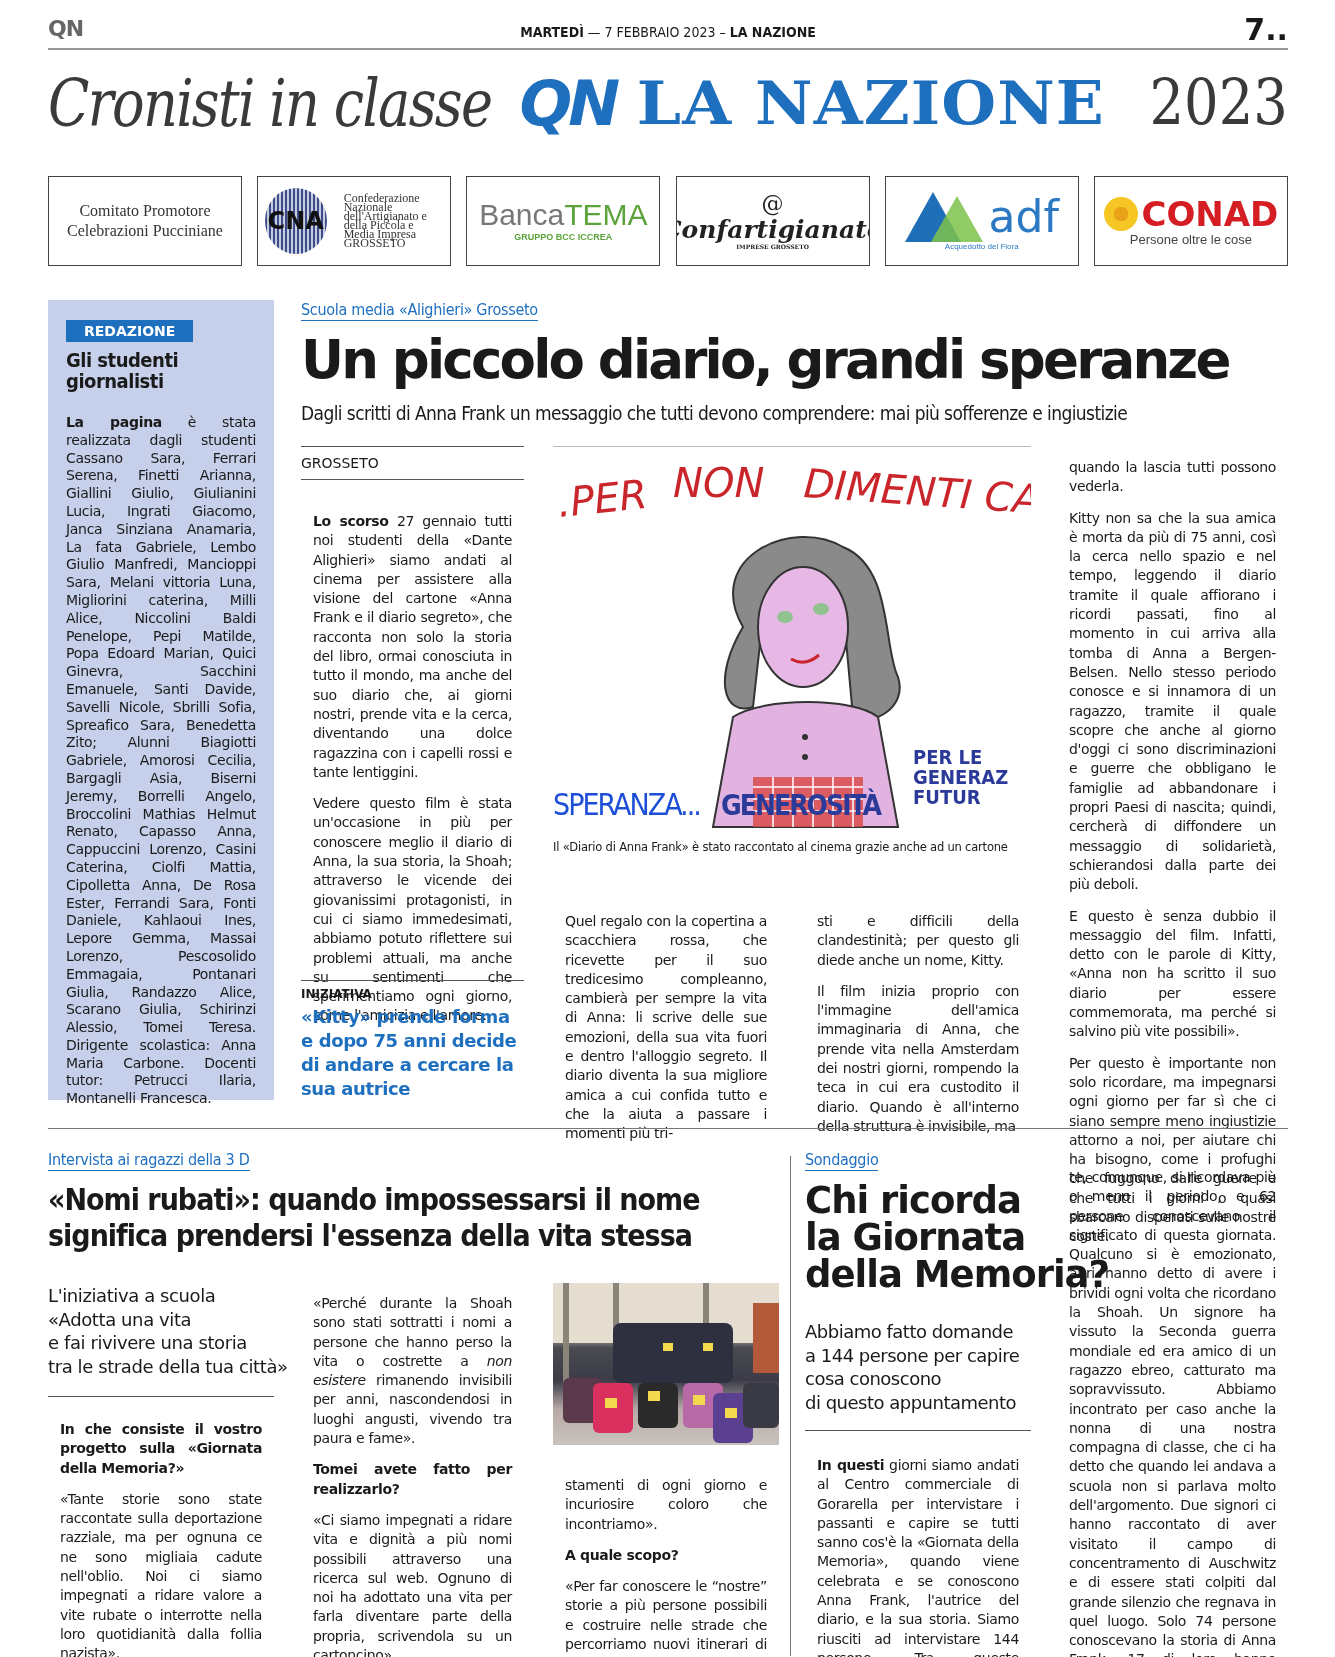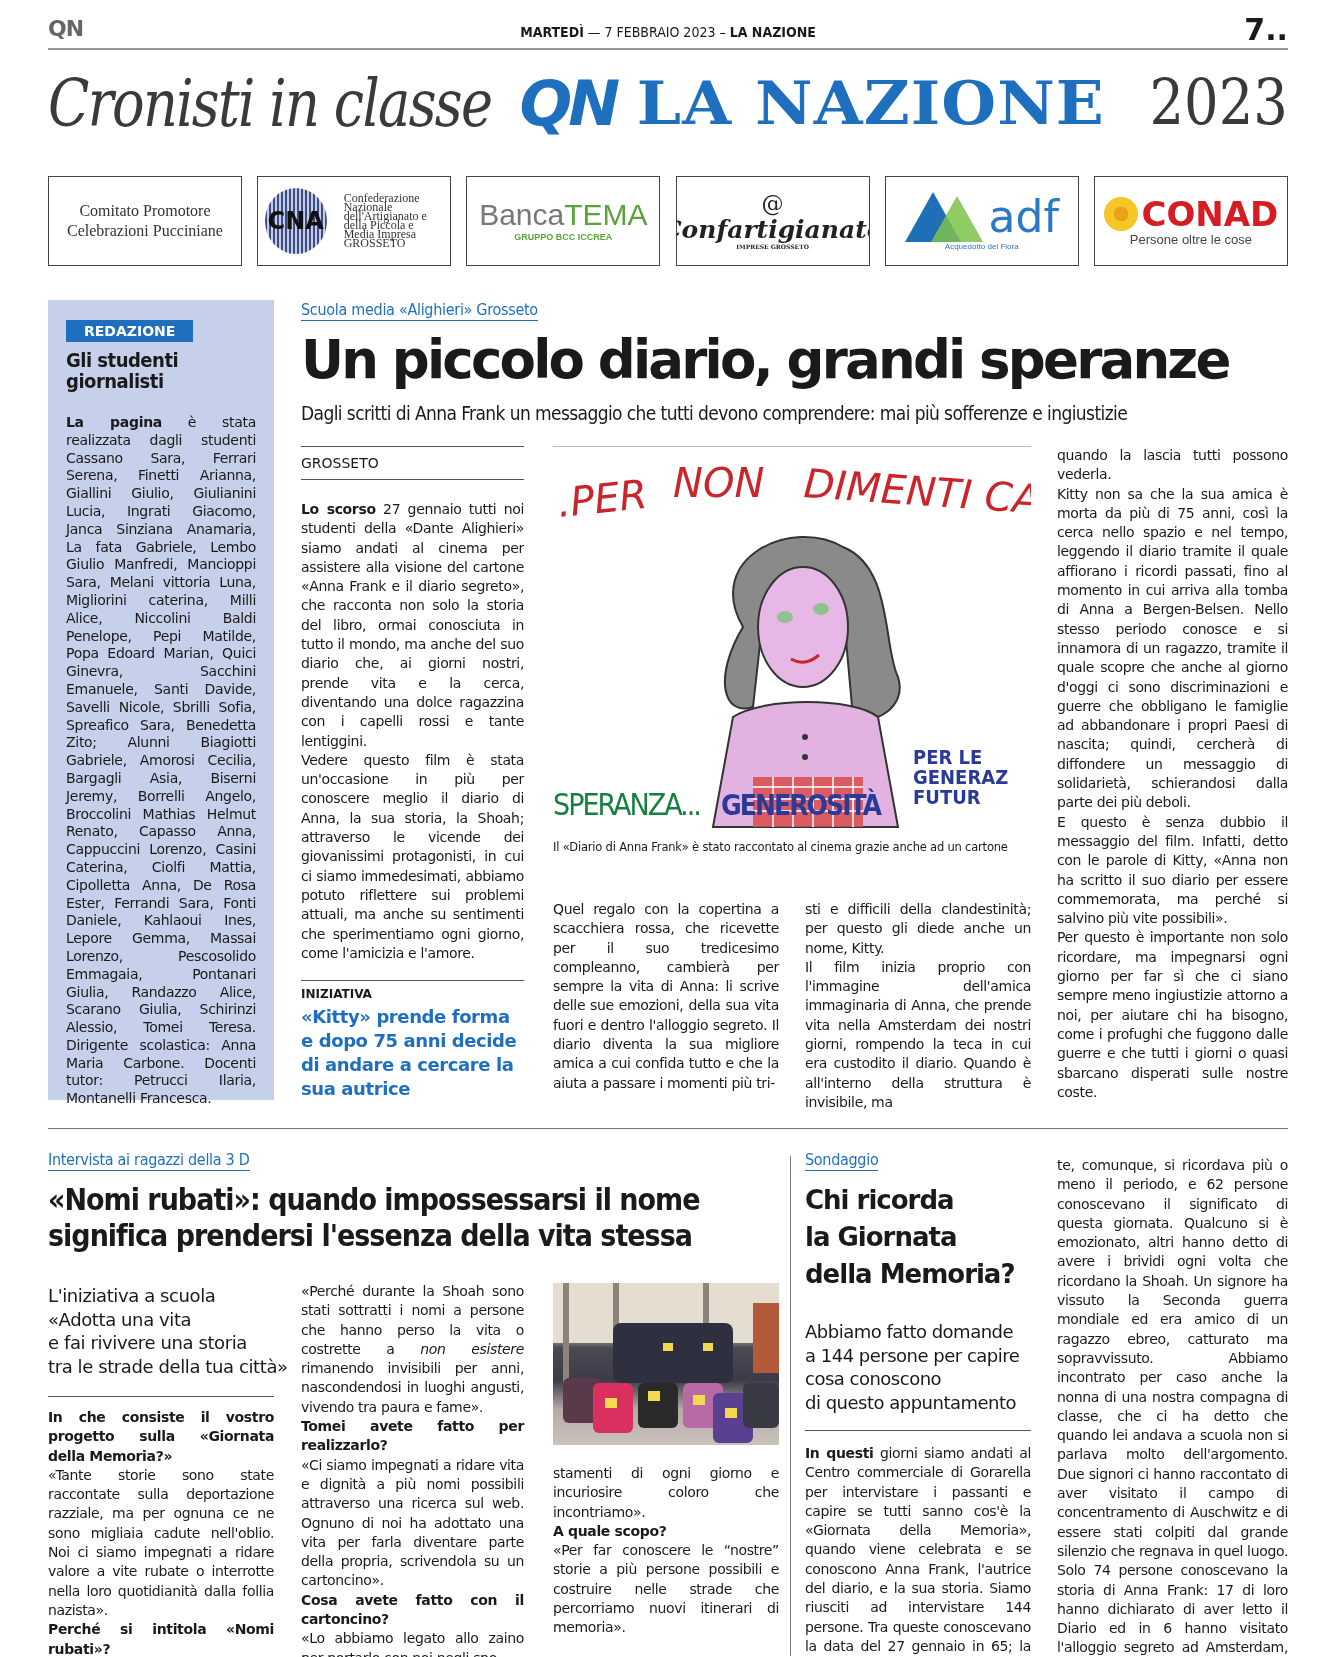--- a/index.html
+++ b/index.html
@@ -41,34 +41,34 @@
 .badge{display:inline-block;background:#1f6fbf;color:#fff;font-weight:900;font-size:14px;padding:3px 18px;font-family:"DejaVu Sans",sans-serif}
 .side-title{font-family:"DejaVu Sans Condensed","DejaVu Sans",sans-serif;font-weight:bold;font-size:20px;line-height:21px;margin-top:8px;letter-spacing:-.5px}
 .side-body{margin-top:22px;font-size:14px;line-height:17.8px;text-align:justify;font-family:"DejaVu Sans",sans-serif;letter-spacing:-.3px}
 .side-body b{font-weight:900}
 
 .kicker{font-family:"DejaVu Sans Condensed","DejaVu Sans",sans-serif;color:#1f6fbf;font-size:16px;border-bottom:1.5px solid #1f6fbf;display:inline-block;padding-bottom:1px;letter-spacing:-.3px}
 .h1{left:301px;top:330px;font-family:"DejaVu Sans",sans-serif;font-weight:900;font-size:53px;letter-spacing:-2.8px;line-height:60px;white-space:nowrap}
 .deck{left:301px;top:402px;font-family:"DejaVu Sans Condensed","DejaVu Sans",sans-serif;font-size:19px;letter-spacing:-.6px;white-space:nowrap}
 .col{font-family:"DejaVu Sans",sans-serif;font-size:14px;line-height:19.3px;text-align:justify;letter-spacing:-.35px}
 .col b{font-weight:900}
-.col p{margin:0}
+.col p{margin:12px}
 .dateline2{left:301px;top:446px;width:223px;border-top:1.5px solid #555;border-bottom:1.5px solid #555;padding:8px 0 8px;font-size:14px;font-family:"DejaVu Sans",sans-serif}
 .rule{height:0;border-top:1.5px solid #555}
 .iniz-label{font-weight:900;font-size:12px;font-family:"DejaVu Sans",sans-serif;margin-top:6px}
 .iniz-title{font-weight:900;font-size:18px;line-height:24px;color:#1f6fbf;font-family:"DejaVu Sans",sans-serif;letter-spacing:-.4px;margin-top:4px}
 .drawing{left:553px;top:446px;width:478px;height:386px;border-top:1.5px solid #bbb;background:#fff;overflow:hidden}
 .caption{left:553px;top:840px;font-size:11.5px;font-family:"DejaVu Sans",sans-serif;white-space:nowrap;letter-spacing:-.2px}
 
 .hr-mid{left:48px;top:1128px;width:1240px;border-top:1.5px solid #777}
 .h2{left:48px;top:1182px;font-family:"DejaVu Sans Condensed","DejaVu Sans",sans-serif;font-weight:900;font-size:30px;line-height:36px;letter-spacing:-1px;white-space:nowrap}
 .sub2{left:48px;top:1284px;font-family:"DejaVu Sans",sans-serif;font-size:18px;line-height:23.5px;letter-spacing:-.4px;white-space:nowrap}
 .vline{left:790px;top:1156px;height:500px;border-left:1.5px solid #777}
 .photo{left:553px;top:1283px;width:226px;height:162px;background:linear-gradient(180deg,#d9d3c4 0%,#cfc7b4 30%,#4a4a52 40%,#3b3c48 60%,#b8a9a7 78%,#c9c3bd 100%);position:absolute;overflow:hidden}
-.h3{left:805px;top:1182px;font-family:"DejaVu Sans",sans-serif;font-weight:900;font-size:26px;line-height:37px;letter-spacing:-1px}
+.h3{left:805px;top:1182px;font-family:"DejaVu Sans",sans-serif;font-weight:900;font-size:37px;line-height:37px;letter-spacing:-1px}
 .sub3{left:805px;top:1320px;font-family:"DejaVu Sans",sans-serif;font-size:18px;line-height:23.5px;letter-spacing:-.5px;white-space:nowrap}
 </style>
 </head>
 <body>
 
 <div class="abs topbar">
   <div class="abs qn-small">QN</div>
   <div class="abs dateline">
     <b>MARTEDÌ</b>
     <span>— 7 FEBBRAIO 2023 –</span>
@@ -152,21 +152,21 @@
     <ellipse cx="250" cy="180" rx="45" ry="60" fill="#e7b8e6" stroke="#333" stroke-width="2"></ellipse>
     <ellipse cx="232" cy="170" rx="8" ry="6" fill="#8fc28f"></ellipse>
     <ellipse cx="268" cy="162" rx="8" ry="6" fill="#8fc28f"></ellipse>
     <path d="M238 212 Q252 220 266 208" stroke="#c9252b" stroke-width="3" fill="none"></path>
     <path d="M160 380 L180 270 C210 250 300 250 325 270 L345 380Z" fill="#e2b3e0" stroke="#333" stroke-width="2"></path>
     <circle cx="252" cy="290" r="3" fill="#333"></circle>
       <circle cx="252" cy="310" r="3" fill="#333"></circle>
     <rect x="200" y="330" width="110" height="50" fill="#d94b4b" opacity=".85"></rect>
     <path d="M200 340 H310 M200 352 H310 M200 364 H310 M220 330 V380 M240 330 V380 M260 330 V380 M280 330 V380 M300 330 V380" stroke="#fff" stroke-width="1.5"></path>
   </svg>
-  <div class="abs" style="left:0;top:340px;font-size:30px;color:#15803d;font-family:'DejaVu Sans Condensed','DejaVu Sans',sans-serif;letter-spacing:-2px">SPERANZA...</div>
+  <div class="abs" style="left:0;top:340px;font-size:30px;color:#1d4ed8;font-family:'DejaVu Sans Condensed','DejaVu Sans',sans-serif;letter-spacing:-2px">SPERANZA...</div>
   <div class="abs" style="left:168px;top:342px;font-size:28px;color:#2b3a99;font-weight:bold;font-family:'DejaVu Sans Condensed','DejaVu Sans',sans-serif;letter-spacing:-2px">GENEROSITÀ</div>
   <div class="abs" style="left:360px;top:300px;width:110px;font-size:20px;color:#2b3a99;font-weight:bold;line-height:20px;font-family:'DejaVu Sans Condensed','DejaVu Sans',sans-serif">PER LE GENERAZ FUTUR</div>
 </div>
 <div class="abs caption">Il «Diario di Anna Frank» è stato raccontato al cinema grazie anche ad un cartone</div>
 
 <div class="abs col" style="left:553px;top:900px;width:226px">
   <p>Quel regalo con la copertina a scacchiera rossa, che ricevette per il suo tredicesimo compleanno, cambierà per sempre la vita di Anna: li scrive delle sue emozioni, della sua vita fuori e dentro l'alloggio segreto. Il diario diventa la sua migliore amica a cui confida tutto e che la aiuta a passare i momenti più tri-</p>
 </div>
 <div class="abs col" style="left:805px;top:900px;width:226px">
   <p>sti e difficili della clandestinità; per questo gli diede anche un nome, Kitty.</p>

